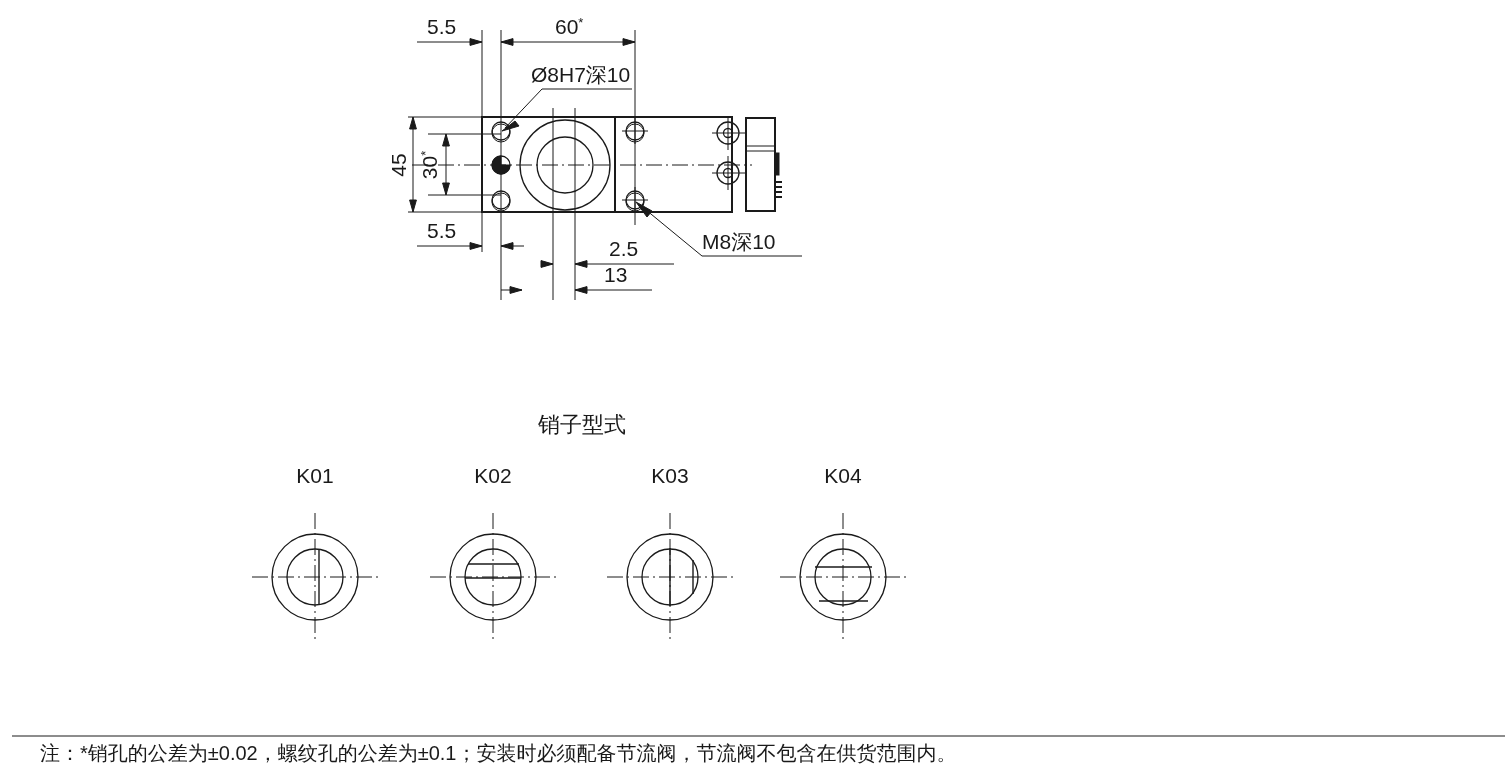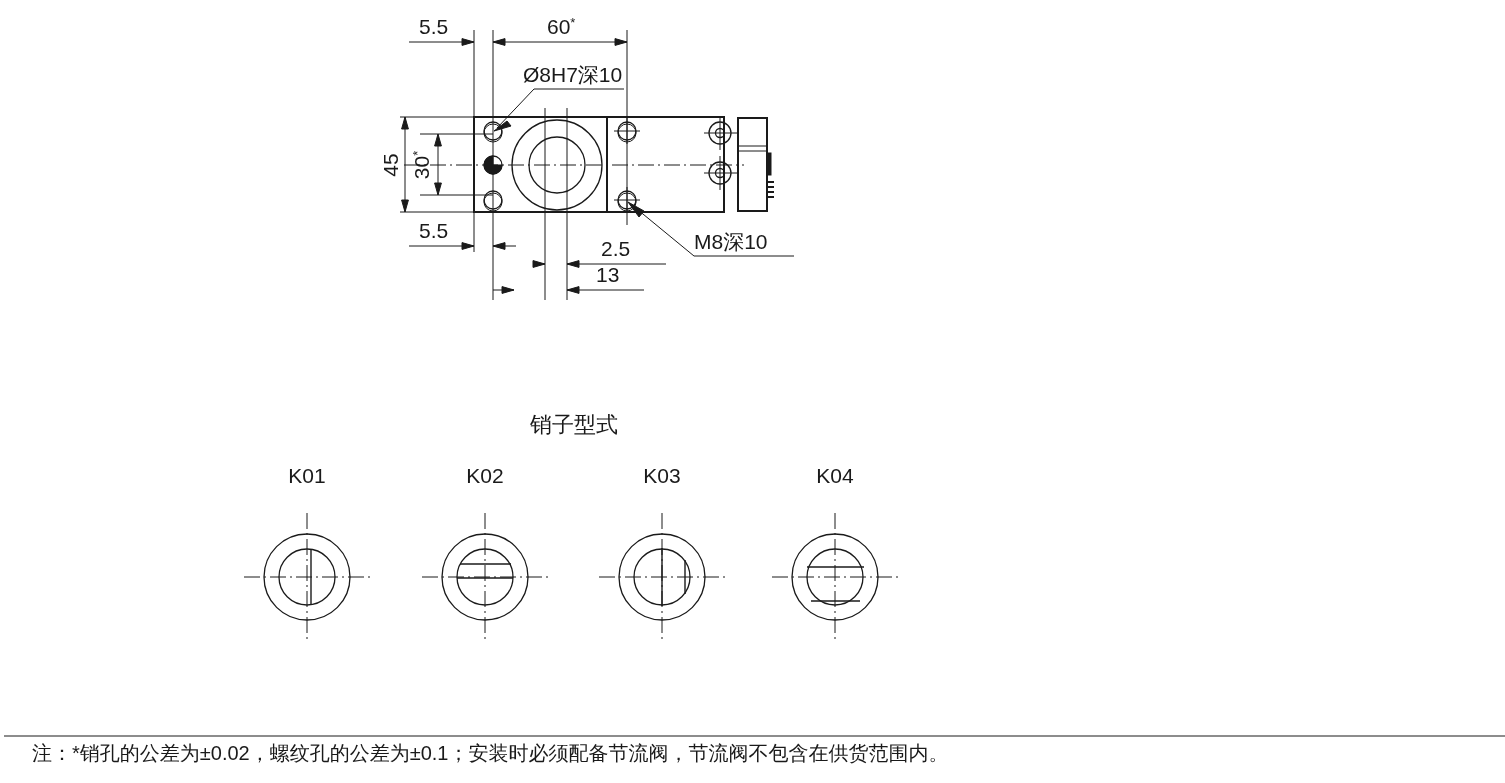--- a/index.html
+++ b/index.html
@@ -10,21 +10,21 @@
   body {
     width: 1505px;
     height: 783px;
     position: relative;
     font-family: "Liberation Sans", "DejaVu Sans", sans-serif;
     color: #1a1a1a;
     overflow: hidden;
   }
   #drawing-root {
     position: absolute;
-    left: 4px; top: 0;
+    left: 12px; top: 0;
     width: 1310px;
     height: 783px;
   }
   svg.sheet {
     position: absolute;
     left: 0; top: 0;
     width: 1505px;
     height: 783px;
     display: block;
   }

